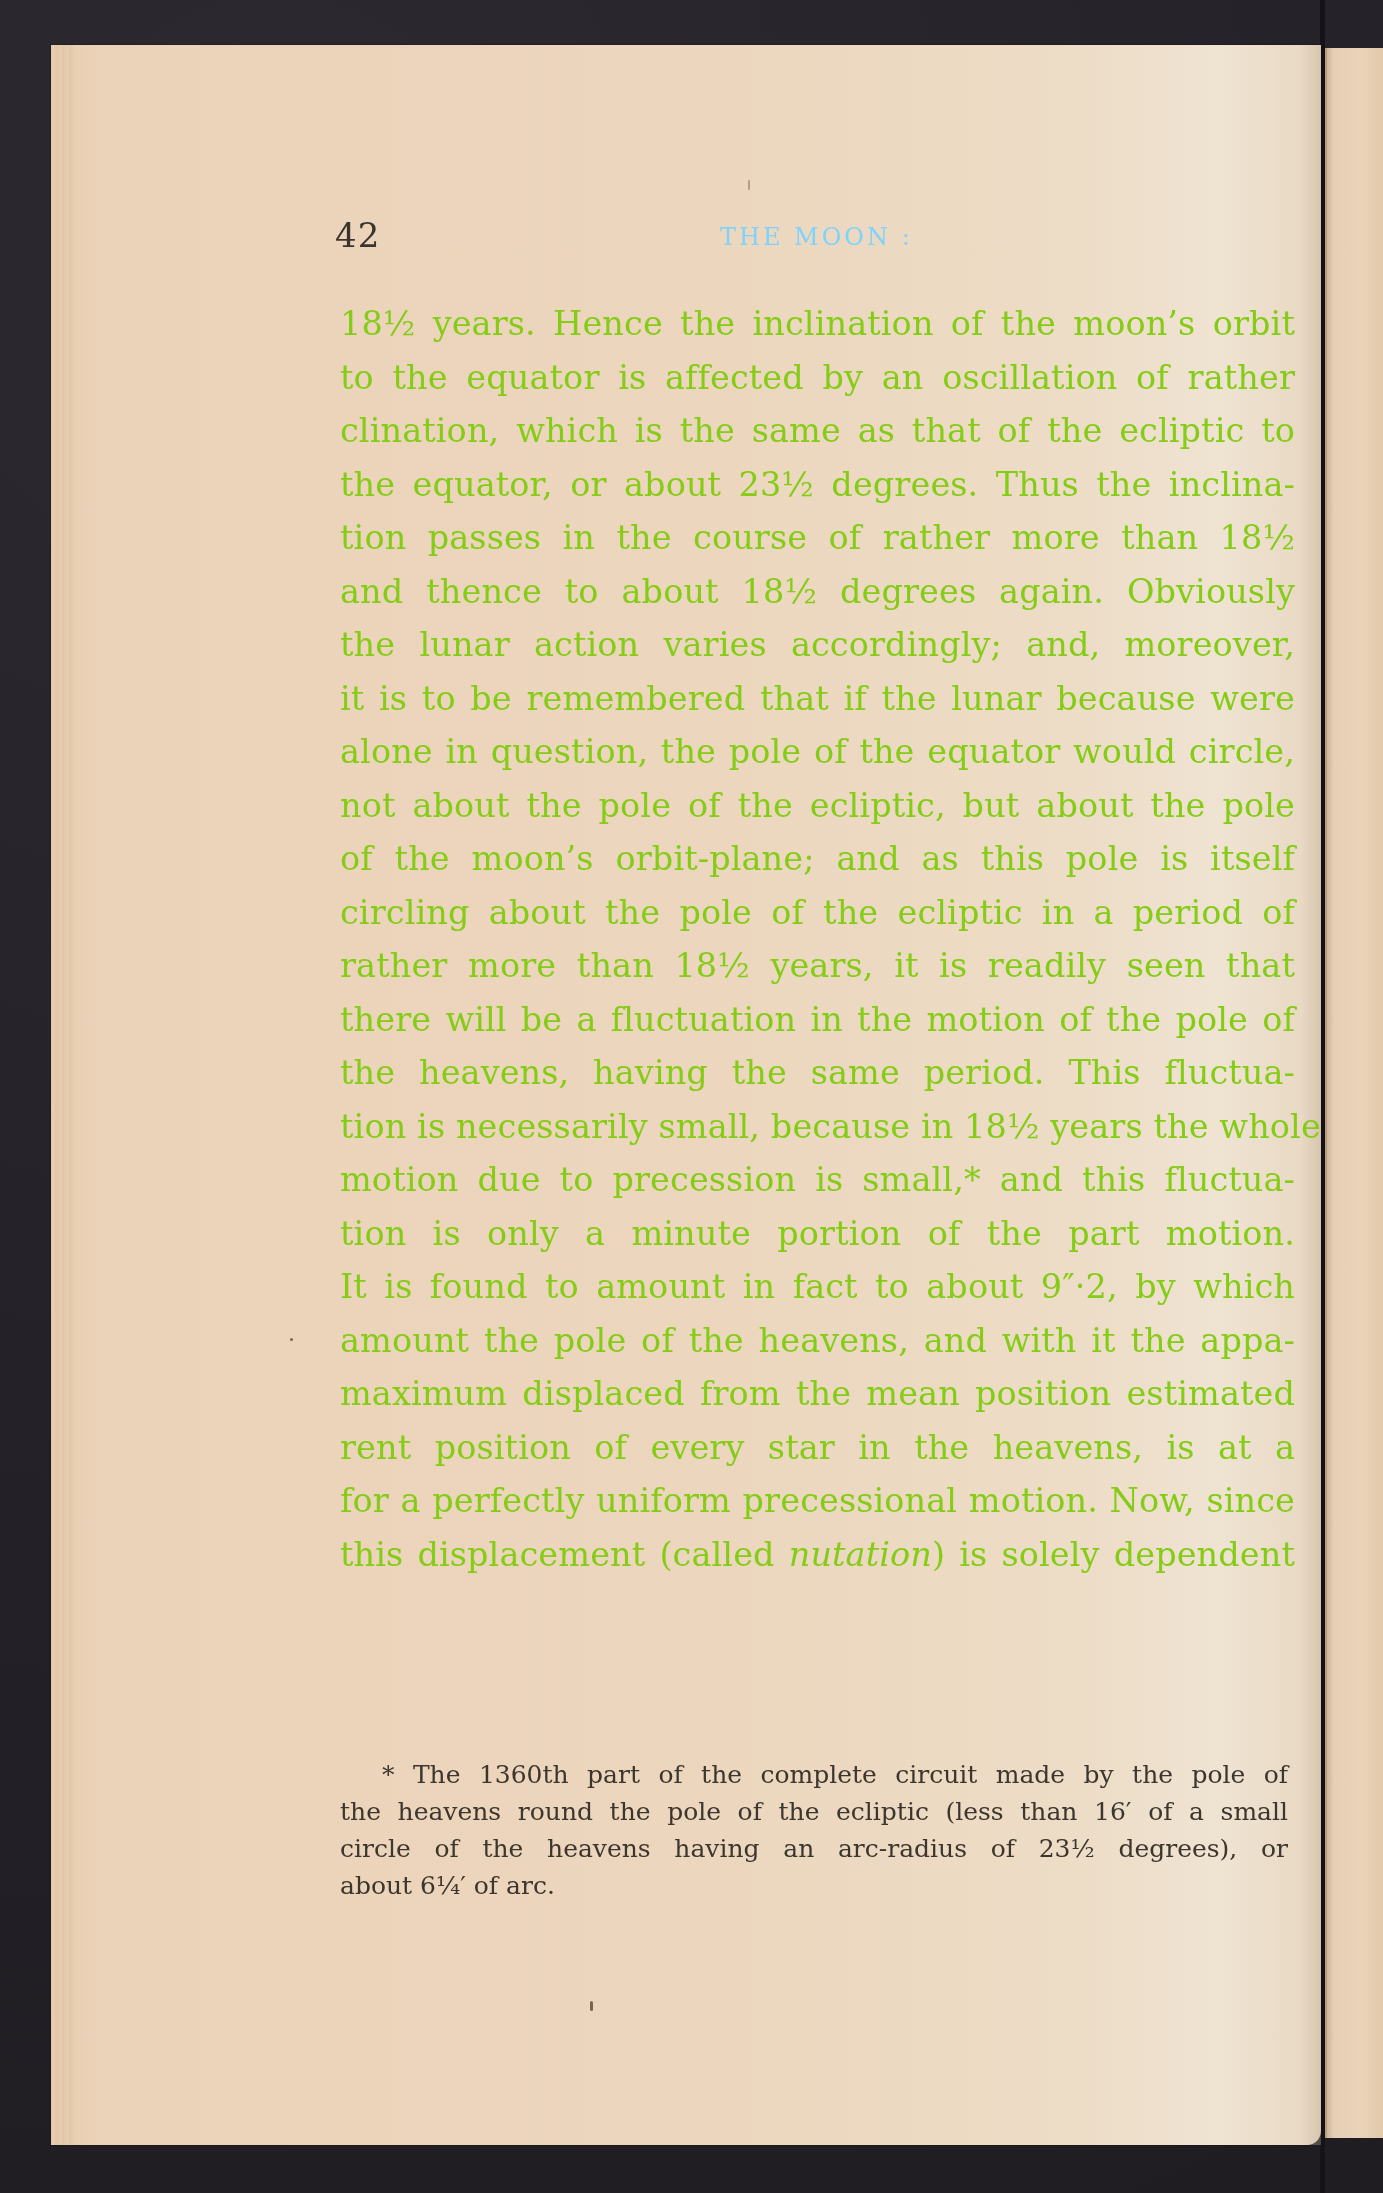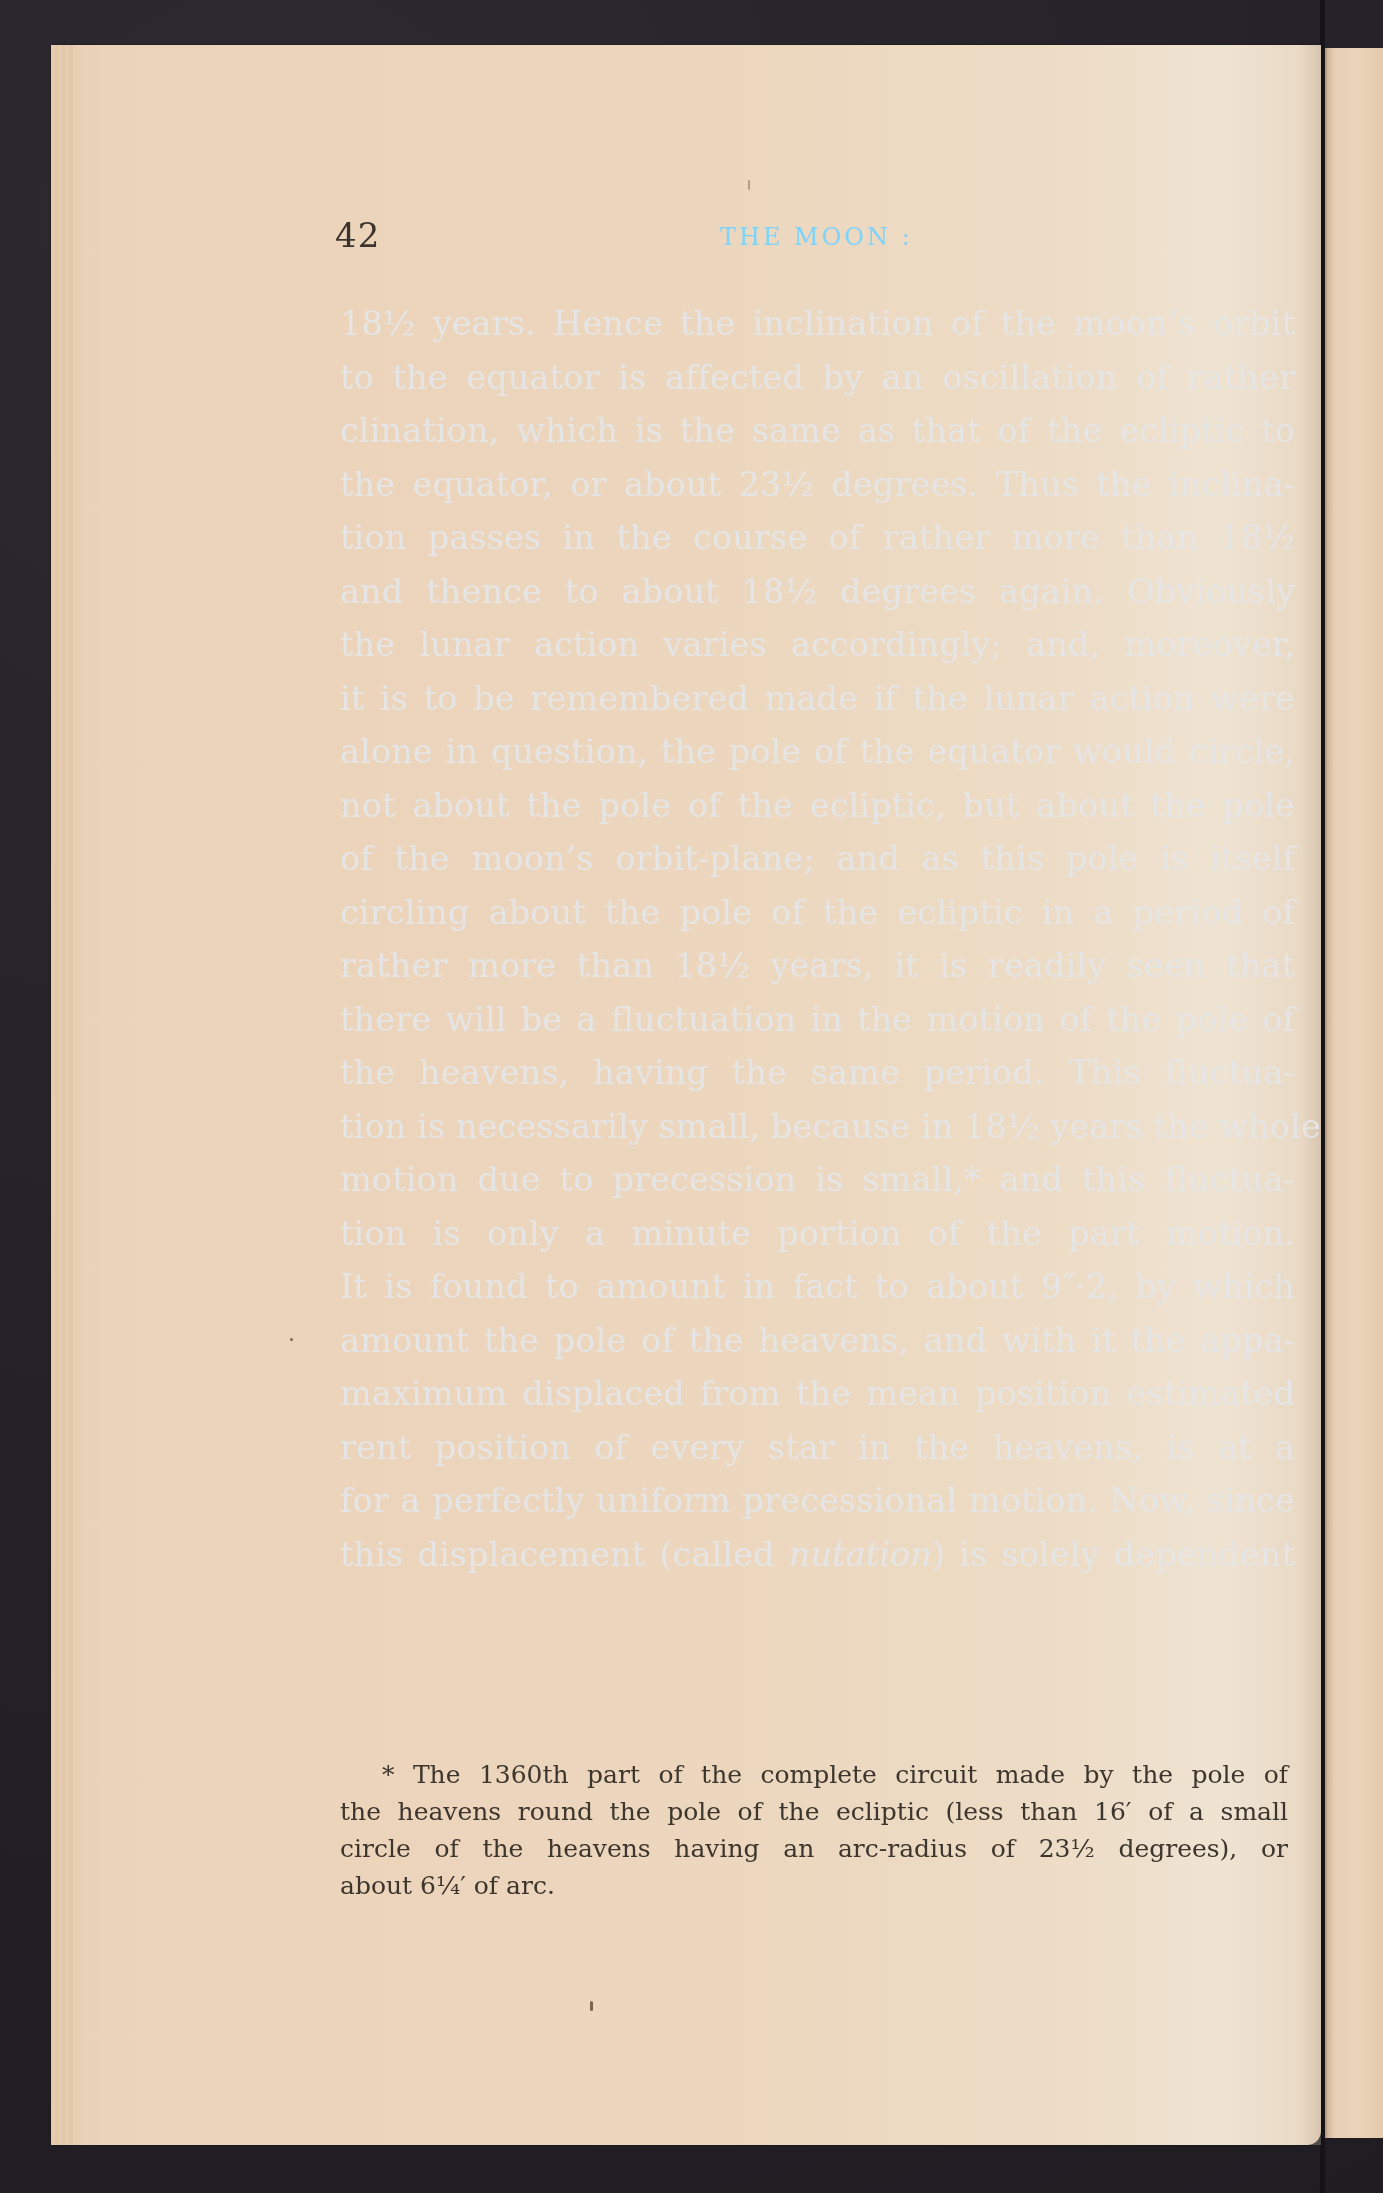--- a/index.html
+++ b/index.html
@@ -90,21 +90,21 @@
     .body-text {
       position: absolute;
       top: 297px;
       left: 340px;
       width: 955px;
     }
     .line {
       height: 53.5px;
       font-size: 33.5px;
       line-height: 53.5px;
-      color: #e5e5e5;
+      color: #84cc16;
       white-space: nowrap;
       text-align: justify;
       text-align-last: justify;
       letter-spacing: 0.1px;
     }
     .line.last {
       text-align-last: justify;
     }
     .line i {
       font-style: italic;
@@ -155,21 +155,21 @@
 </div>
 
 <div class="body-text">
   <div class="line">18½ years.  Hence the inclination of the moon’s orbit</div>
   <div class="line">to the equator is affected by an oscillation of rather</div>
   <div class="line">clination, which is the same as that of the ecliptic to</div>
   <div class="line">the equator, or about 23½ degrees.  Thus the inclina-</div>
   <div class="line">tion passes in the course of rather more than 18½</div>
   <div class="line">and thence to about 18½ degrees again.  Obviously</div>
   <div class="line">the lunar action varies accordingly; and, moreover,</div>
-  <div class="line">it is to be remembered made if the lunar action were</div>
+  <div class="line">it is to be remembered that if the lunar because were</div>
   <div class="line">alone in question, the pole of the equator would circle,</div>
   <div class="line">not about the pole of the ecliptic, but about the pole</div>
   <div class="line">of the moon’s orbit-plane; and as this pole is itself</div>
   <div class="line">circling about the pole of the ecliptic in a period of</div>
   <div class="line">rather more than 18½ years, it is readily seen that</div>
   <div class="line">there will be a fluctuation in the motion of the pole of</div>
   <div class="line">the heavens, having the same period.  This fluctua-</div>
   <div class="line">tion is necessarily small, because in 18½ years the whole</div>
   <div class="line">motion due to precession is small,* and this fluctua-</div>
   <div class="line">tion is only a minute portion of the part motion.</div>

